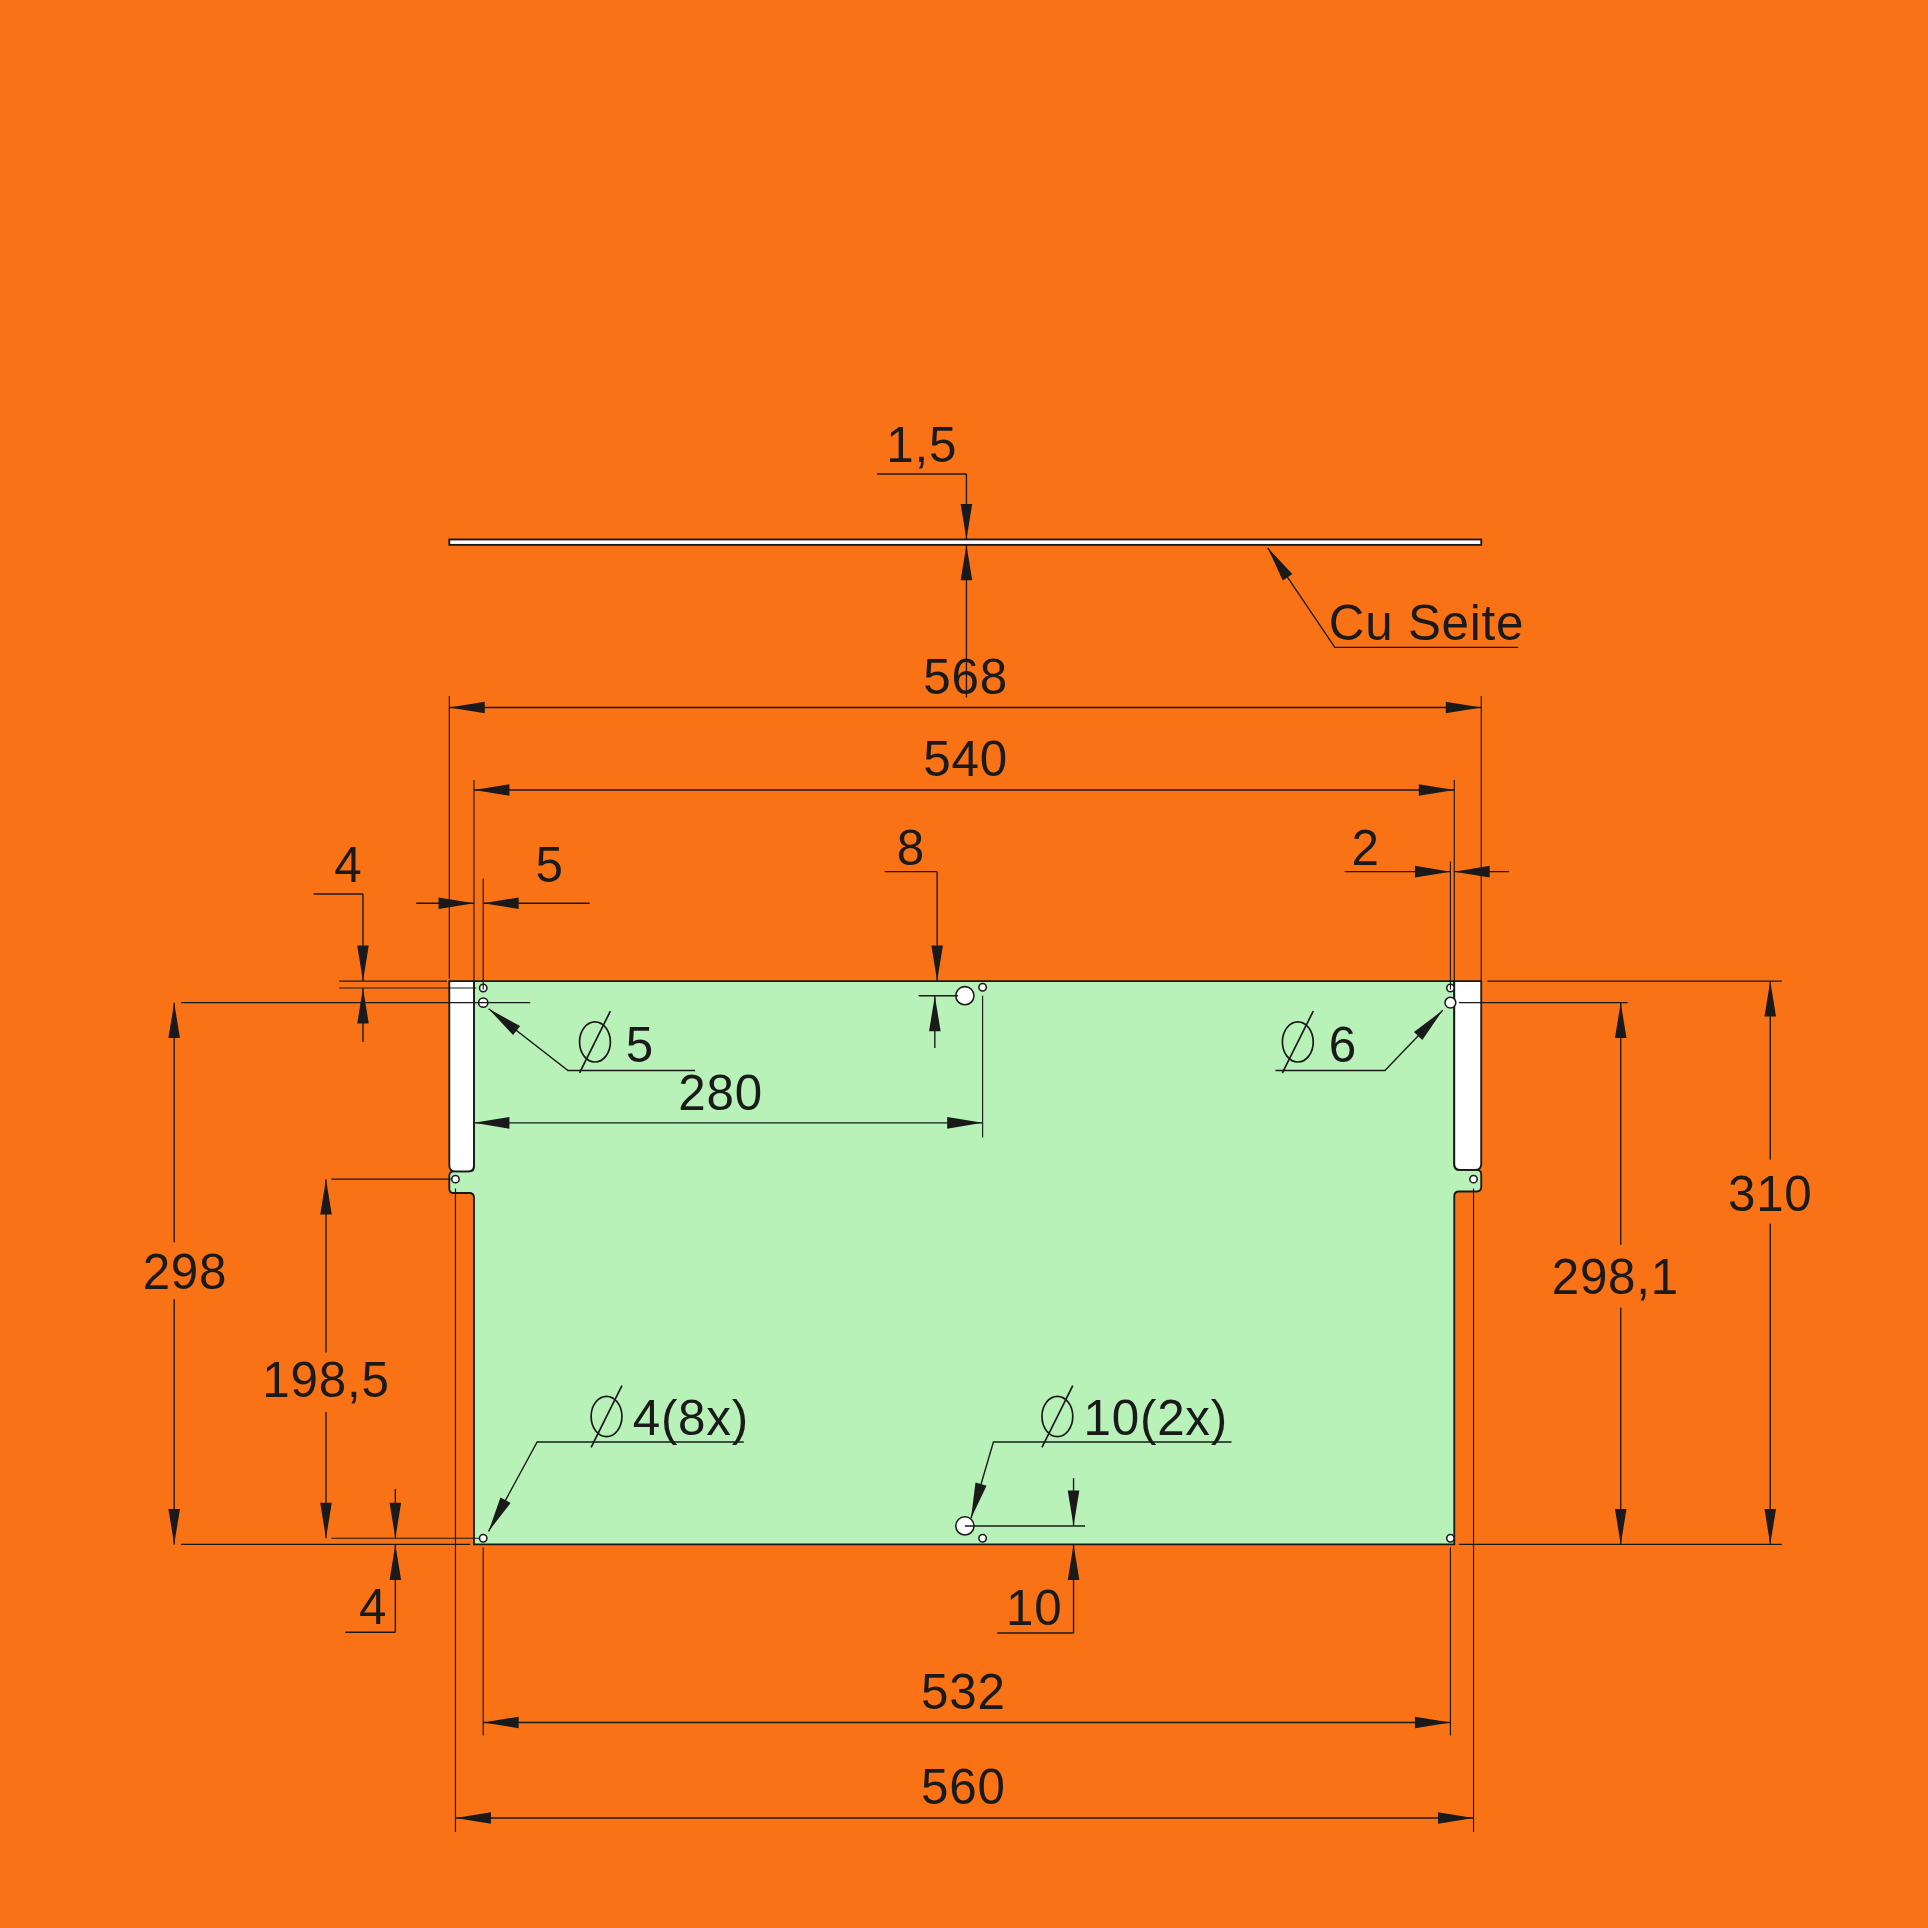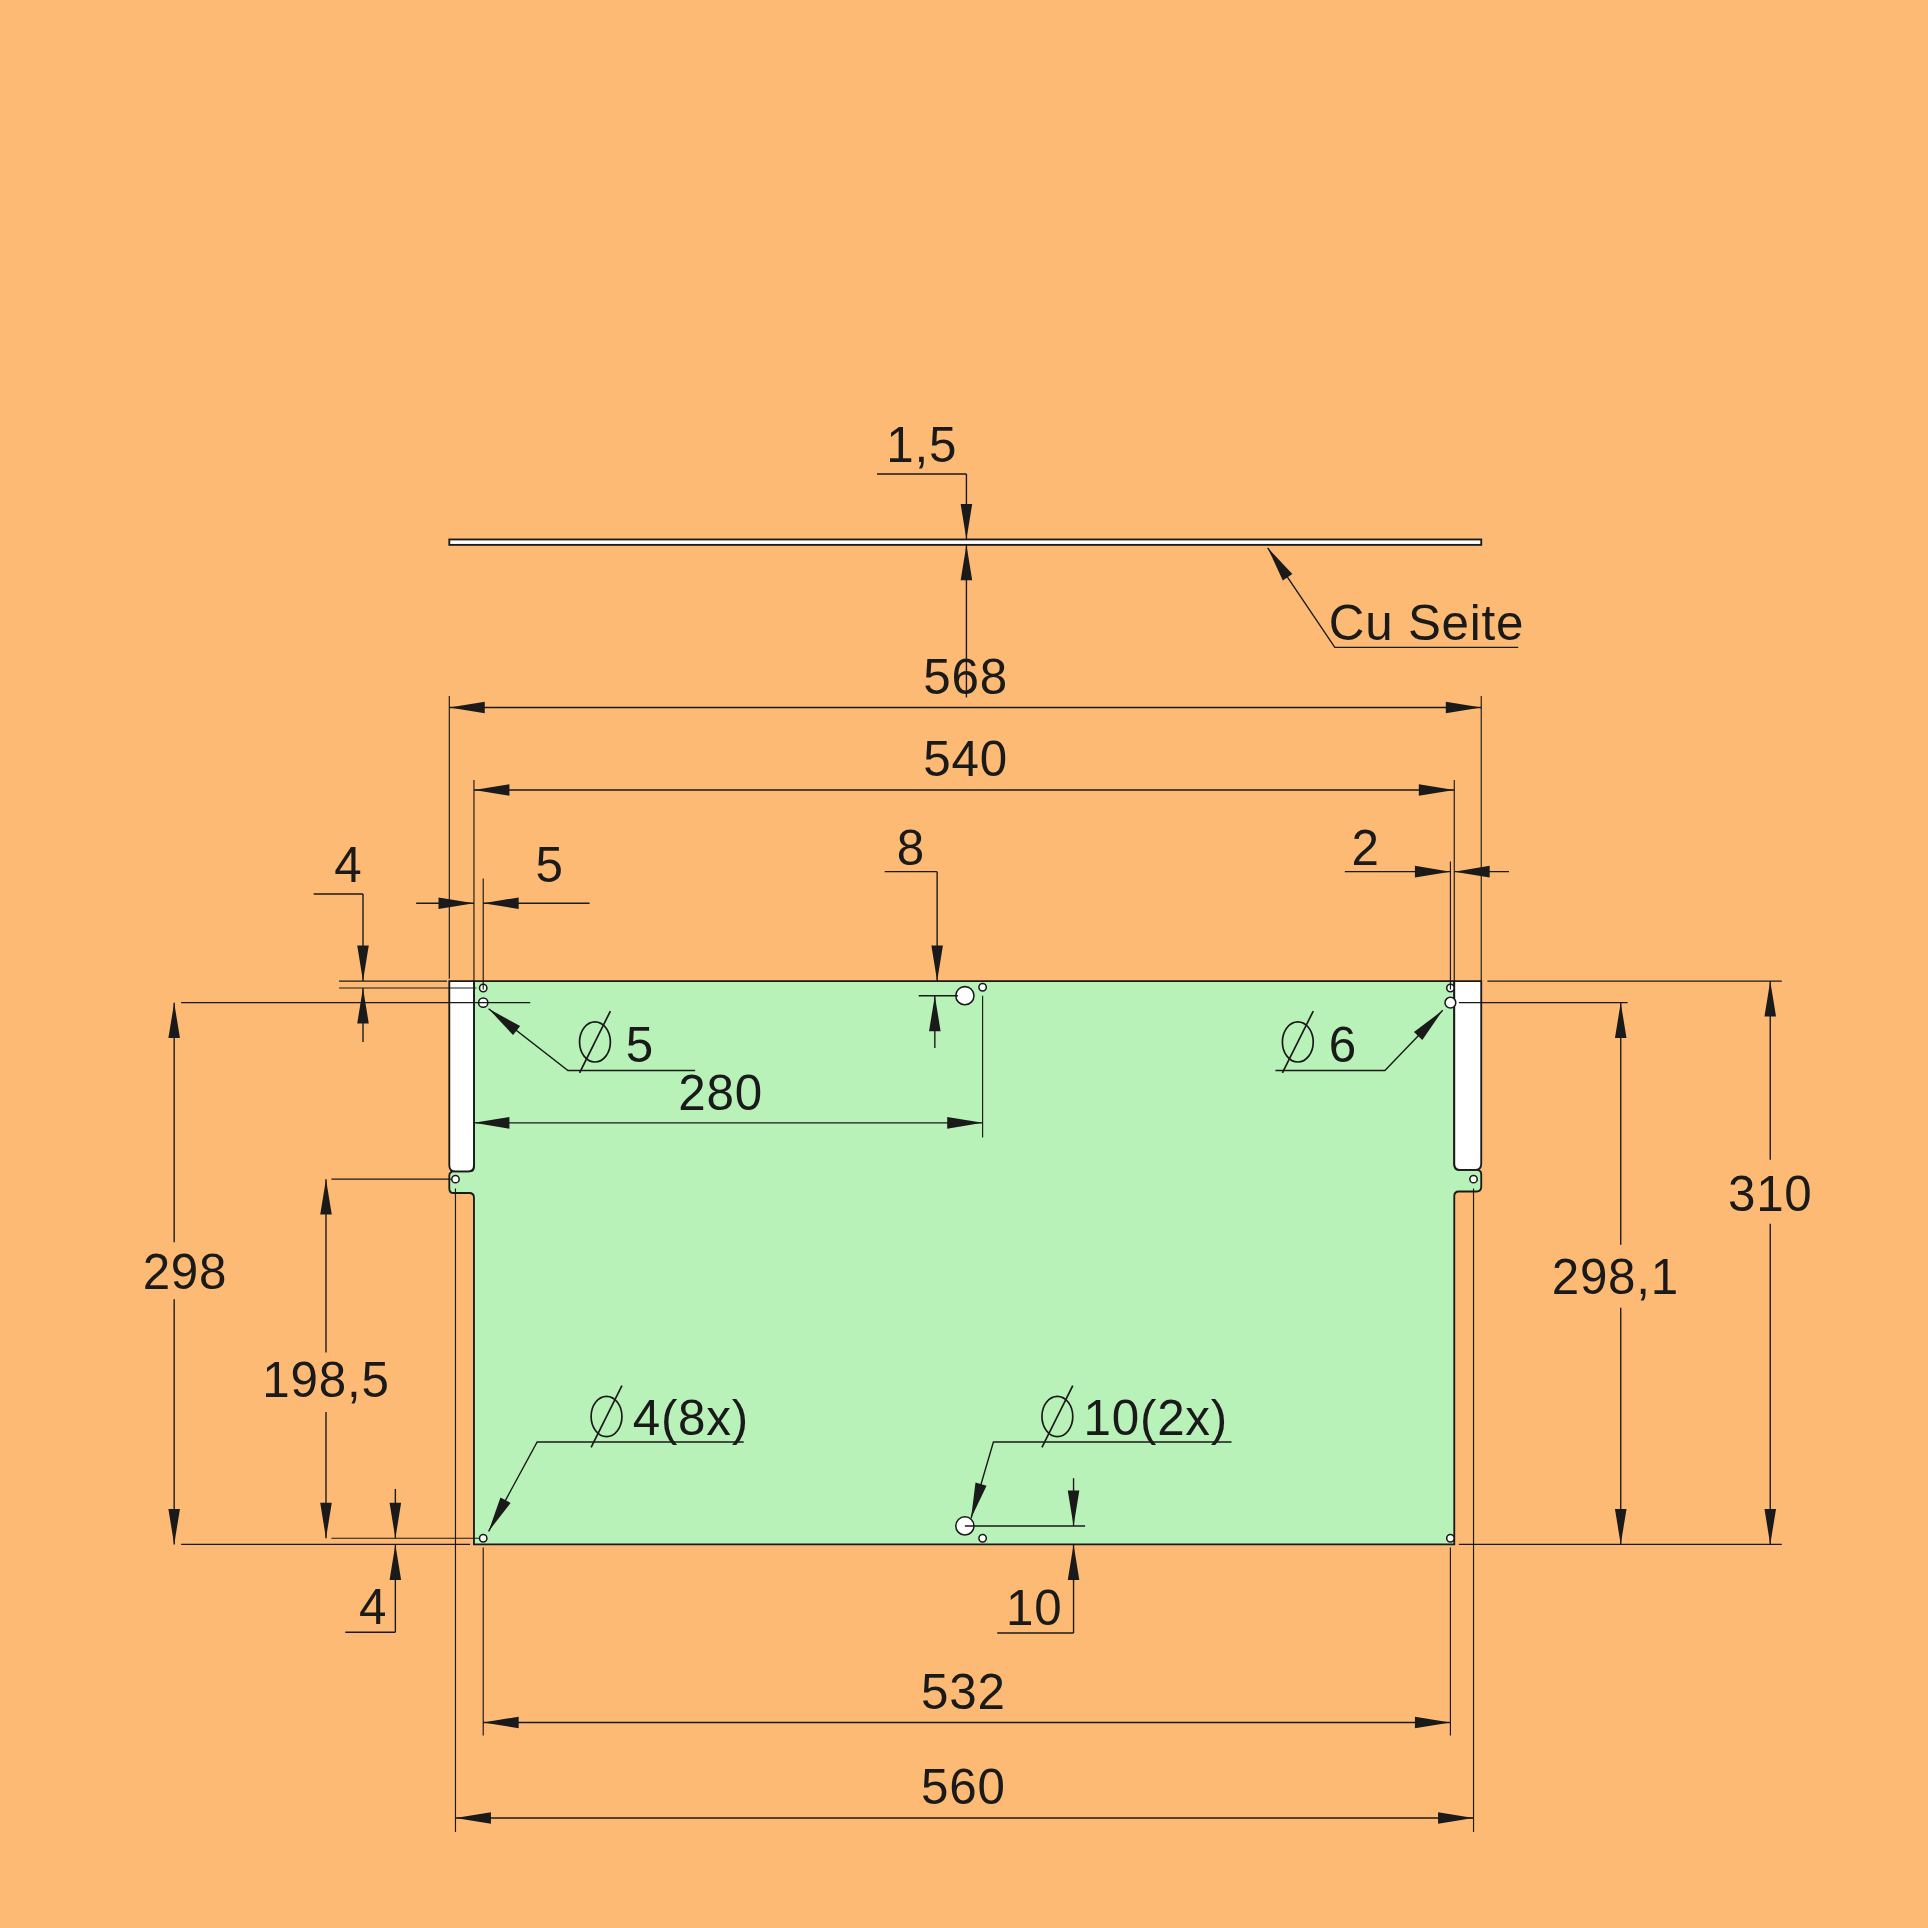--- a/index.html
+++ b/index.html
@@ -1,16 +1,16 @@
 <!DOCTYPE html>
 <html style="font-size:12.3px"><head>
 <meta charset="utf-8">
 <style>
   html,body{margin:0;padding:0;background:#ffffff;}
-  .stage{position:relative;width:1929px;height:1929px;background:#fdba74;overflow:hidden;}
+  .stage{position:relative;width:1929px;height:1929px;background:#f97316;overflow:hidden;}
   svg{display:block;}
   .geo-white{stroke:#1a1a1a;stroke-width:2.4;fill:#ffffff;}
   .hole{stroke:#1a1a1a;stroke-width:2;fill:#ffffff;}
   .dim{stroke:#1a1a1a;stroke-width:1.8;fill:none;}
   .ext{stroke:#1a1a1a;stroke-width:1.5;fill:none;}
   .sym{stroke:#1a1a1a;stroke-width:2.2;fill:none;}
   text{font-family:"Liberation Sans","DejaVu Sans",sans-serif;font-size:64px;fill:#1a1a1a;letter-spacing:1px;}
   .mid{text-anchor:middle;}
   .st{text-anchor:start;}
 </style>

